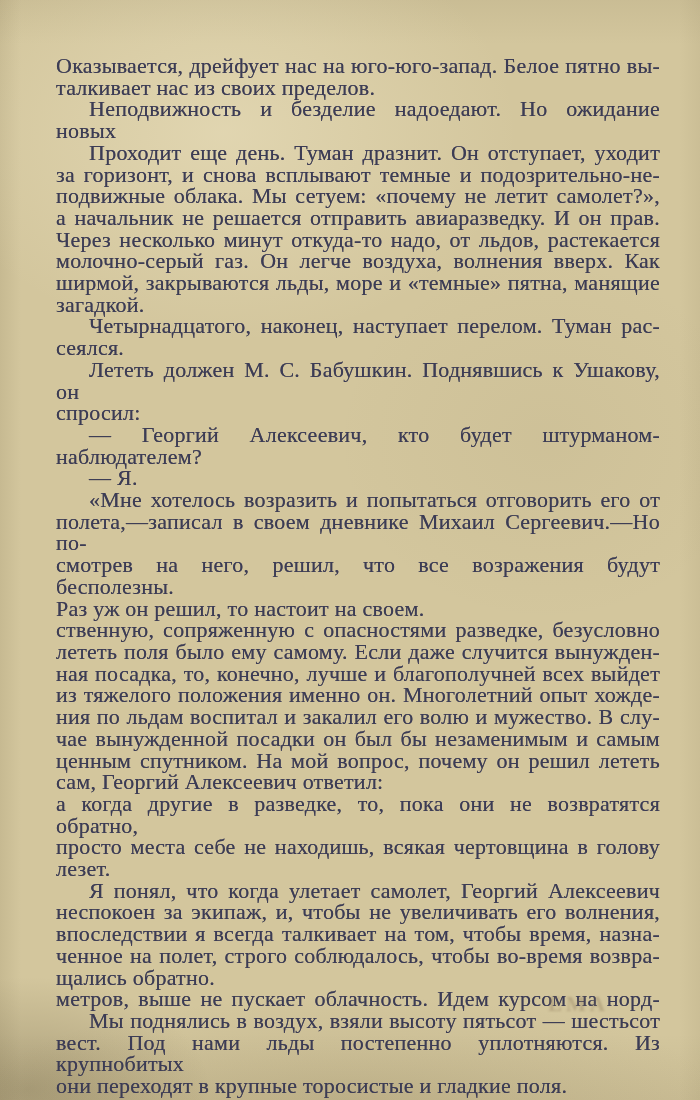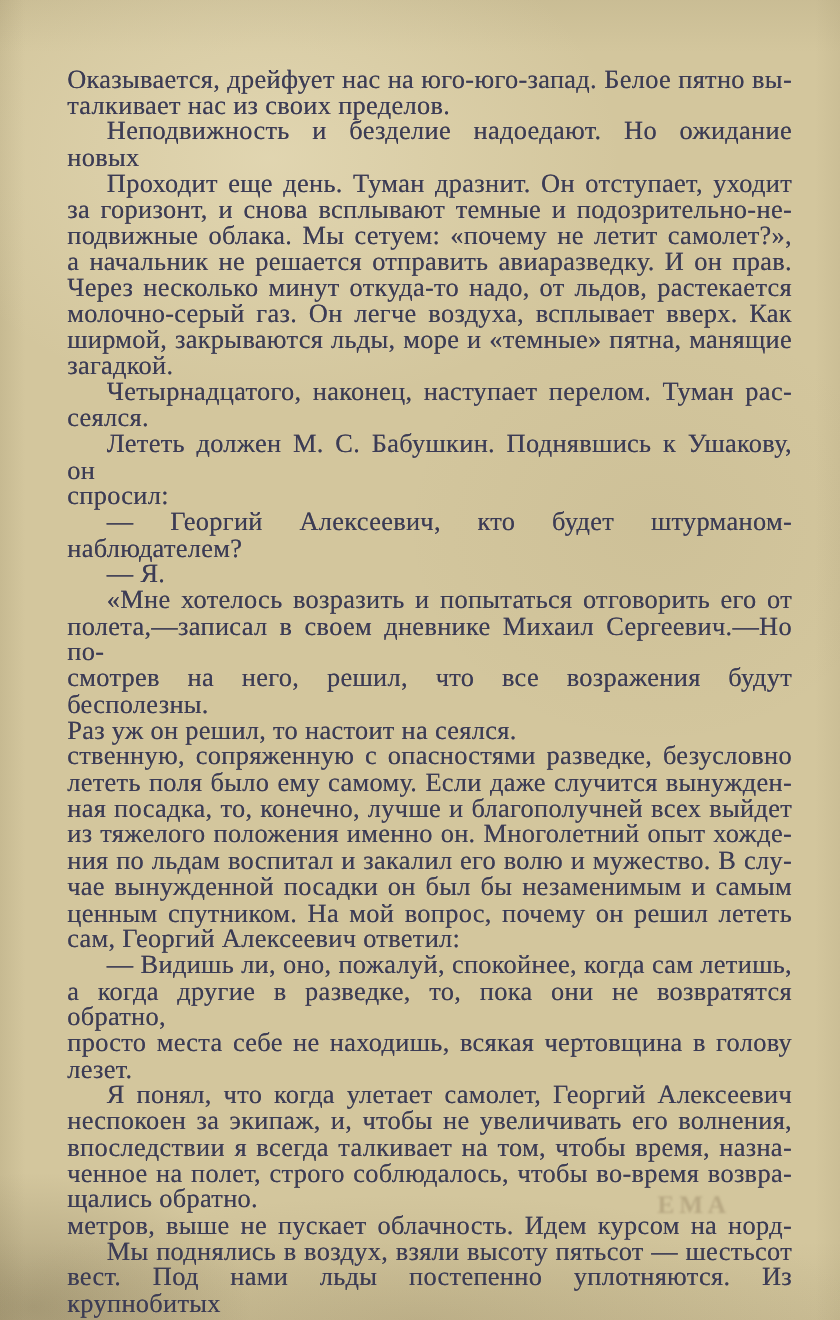--- a/index.html
+++ b/index.html
@@ -71,42 +71,41 @@
 <div class="page">
   <div class="text-block" id="text-block">
       <div class="line">Оказывается, дрейфует нас на юго-юго-запад. Белое пятно вы-</div>
       <div class="line end">талкивает нас из своих пределов.</div>
       <div class="line indent">Неподвижность и безделие надоедают. Но ожидание новых</div>
       <div class="line indent">Проходит еще день. Туман дразнит. Он отступает, уходит</div>
       <div class="line">за горизонт, и снова всплывают темные и подозрительно-не-</div>
       <div class="line">подвижные облака. Мы сетуем: «почему не летит самолет?»,</div>
       <div class="line">а начальник не решается отправить авиаразведку. И он прав.</div>
       <div class="line">Через несколько минут откуда-то надо, от льдов, растекается</div>
-      <div class="line">молочно-серый газ. Он легче воздуха, всплывает вверх. Как</div>
+      <div class="line">молочно-серый газ. Он легче воздуха, волнения вверх. Как</div>
       <div class="line">ширмой, закрываются льды, море и «темные» пятна, манящие</div>
       <div class="line end">загадкой.</div>
       <div class="line indent">Четырнадцатого, наконец, наступает перелом. Туман рас-</div>
       <div class="line end">сеялся.</div>
       <div class="line indent">Лететь должен М. С. Бабушкин. Поднявшись к Ушакову, он</div>
       <div class="line end">спросил:</div>
       <div class="line indent">— Георгий Алексеевич, кто будет штурманом-наблюдателем?</div>
       <div class="line indent end">— Я.</div>
       <div class="line indent">«Мне хотелось возразить и попытаться отговорить его от</div>
       <div class="line">полета,—записал в своем дневнике Михаил Сергеевич.—Но по-</div>
       <div class="line">смотрев на него, решил, что все возражения будут бесполезны.</div>
-      <div class="line end">Раз уж он решил, то настоит на сеялся.</div>
+      <div class="line end">Раз уж он решил, то настоит на своем.</div>
       <div class="line">ственную, сопряженную с опасностями разведке, безусловно</div>
       <div class="line">лететь поля было ему самому. Если даже случится вынужден-</div>
       <div class="line">ная посадка, то, конечно, лучше и благополучней всех выйдет</div>
       <div class="line">из тяжелого положения именно он. Многолетний опыт хожде-</div>
       <div class="line">ния по льдам воспитал и закалил его волю и мужество. В слу-</div>
       <div class="line">чае вынужденной посадки он был бы незаменимым и самым</div>
       <div class="line">ценным спутником. На мой вопрос, почему он решил лететь</div>
       <div class="line end">сам, Георгий Алексеевич ответил:</div>
-      <div class="line indent">— Видишь ли, оно, пожалуй, спокойнее, когда сам летишь,</div>
       <div class="line">а когда другие в разведке, то, пока они не возвратятся обратно,</div>
       <div class="line">просто места себе не находишь, всякая чертовщина в голову</div>
       <div class="line end">лезет.</div>
       <div class="line indent">Я понял, что когда улетает самолет, Георгий Алексеевич</div>
       <div class="line">неспокоен за экипаж, и, чтобы не увеличивать его волнения,</div>
       <div class="line">впоследствии я всегда талкивает на том, чтобы время, назна-</div>
       <div class="line">ченное на полет, строго соблюдалось, чтобы во-время возвра-</div>
       <div class="line end">щались обратно.</div>
       <div class="line">метров, выше не пускает облачность. Идем курсом на норд-</div>
       <div class="line indent">Мы поднялись в воздух, взяли высоту пятьсот — шестьсот</div>

